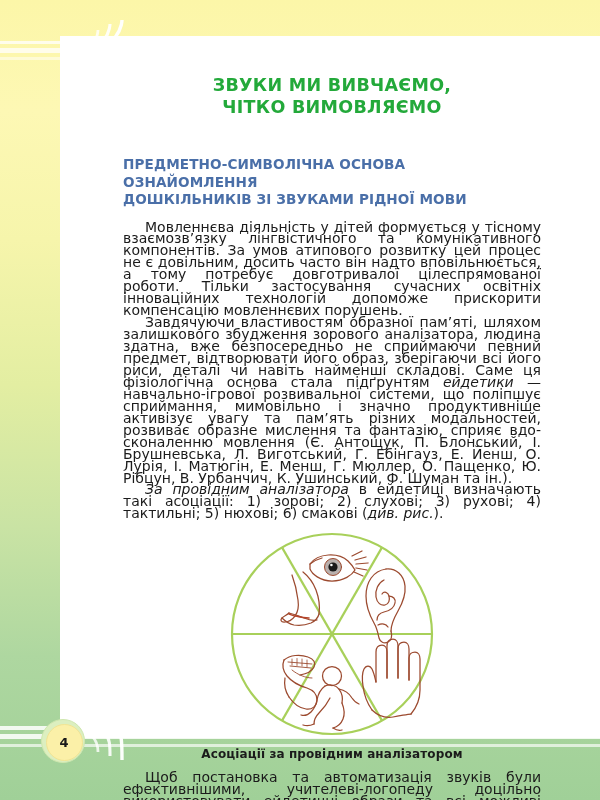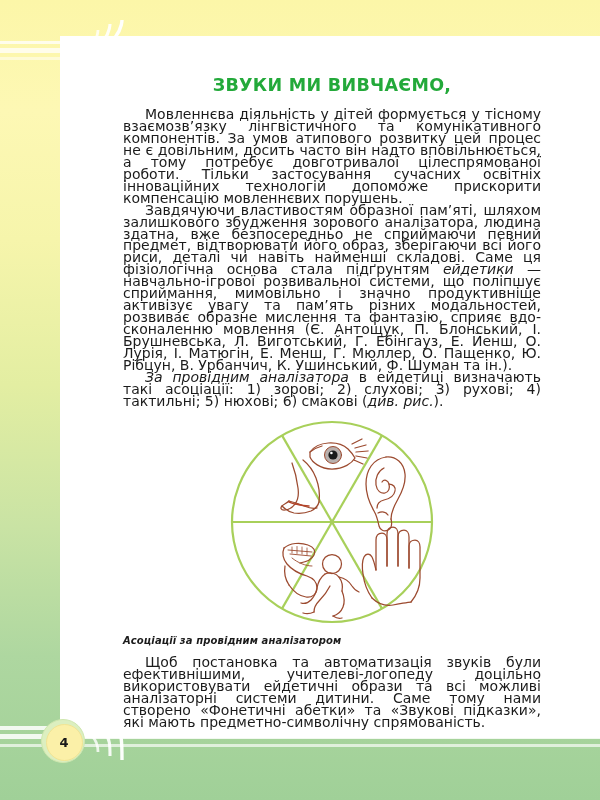--- a/index.html
+++ b/index.html
@@ -116,25 +116,25 @@
     left: 0;
     top: 0;
     width: 418px;
   }
   .figwrap {
     margin: 8px auto 0 auto;
     width: 212px;
   }
   .fig-caption {
     margin-top: 3px;
-    font-size: 10px;
+    text-align: center;
+    font-size: 12px;
     font-weight: bold;
     color: #1b1b1b;
     letter-spacing: .1px;
-    font-style: italic;
   }
 
   
   #pagenum {
     position: absolute;
     left: 41px;
     top: 719px;
     width: 44px;
     height: 44px;
   }
@@ -202,22 +202,27 @@
              C42,408 42,426 52,440 C62,454 62,472 52,486
              C42,500 42,518 52,532 C62,546 62,564 52,578
              C42,592 42,610 52,624 C62,638 62,656 52,670
              C42,684 42,702 52,716 C58,722 58,728 58,732" fill="none" stroke="#ffffff" stroke-width="2.8" opacity="0.8"></path>
   </svg>
 
   <div id="content">
 
     <h1 class="main-title">
       <span>ЗВУКИ МИ ВИВЧАЄМО,</span>
+      <span class="l2">ЧІТКО ВИМОВЛЯЄМО</span>
     </h1>
 
+    <h2 class="section-title">
+      <span>ПРЕДМЕТНО-СИМВОЛІЧНА ОСНОВА ОЗНАЙОМЛЕННЯ</span>
+      <span class="l2">ДОШКІЛЬНИКІВ ЗІ ЗВУКАМИ РІДНОЇ МОВИ</span>
+    </h2>
 
     <p class="body first">Мовленнєва діяльність у дітей формується у тісному взаємозв’язку лінгвістичного та комунікативного компонентів. За умов атипового розвитку цей процес не є довільним, досить часто він надто вповільнюється, а тому потребує довготривалої цілеспрямованої роботи. Тільки застосування сучасних освітніх інноваційних технологій допоможе приско­рити компенсацію мовленнєвих порушень.</p>
 
     <p class="body tight"><span>Завдячуючи властивостям образної пам’яті, шляхом залишкового збудження зорового аналізатора, людина здатна, вже безпосередньо не сприймаючи певний предмет, відтво­рювати його образ, зберігаючи всі його риси, деталі чи навіть найменші складові. Саме ця фізіологічна основа стала підґрунтям </span><em class="it">ейдетики</em><span> — навчально-ігрової розвивальної системи, що поліпшує сприймання, мимовільно і значно продуктивніше активізує увагу та пам’ять різних модальностей, розвиває образне мислення та фантазію, сприяє вдо­сконаленню мовлення (Є. Антощук, П. Блонський, І. Брушневська, Л. Виготський, Г. Ебінга­уз, Е. Йенш, О. Лурія, І. Матюгін, Е. Менш, Г. Мюллер, О. Пащенко, Ю. Рібцун, В. Урбанчич, К. Ушинський, Ф. Шуман та ін.).</span></p>
 
     <p class="body tight" style="text-indent:22px;"><em class="it">За провідним аналізатора</em><span> в ейдетиці визначають такі асоціації: 1) зорові; 2) слухові; 3) рухові; 4) тактильні; 5) нюхові; 6) смакові (</span><em class="it">див. рис.</em><span>).</span></p>
 
     <div id="figure" style="position:relative;">
       <div class="figwrap">
         <svg viewBox="0 0 212 212" width="212" height="212">

